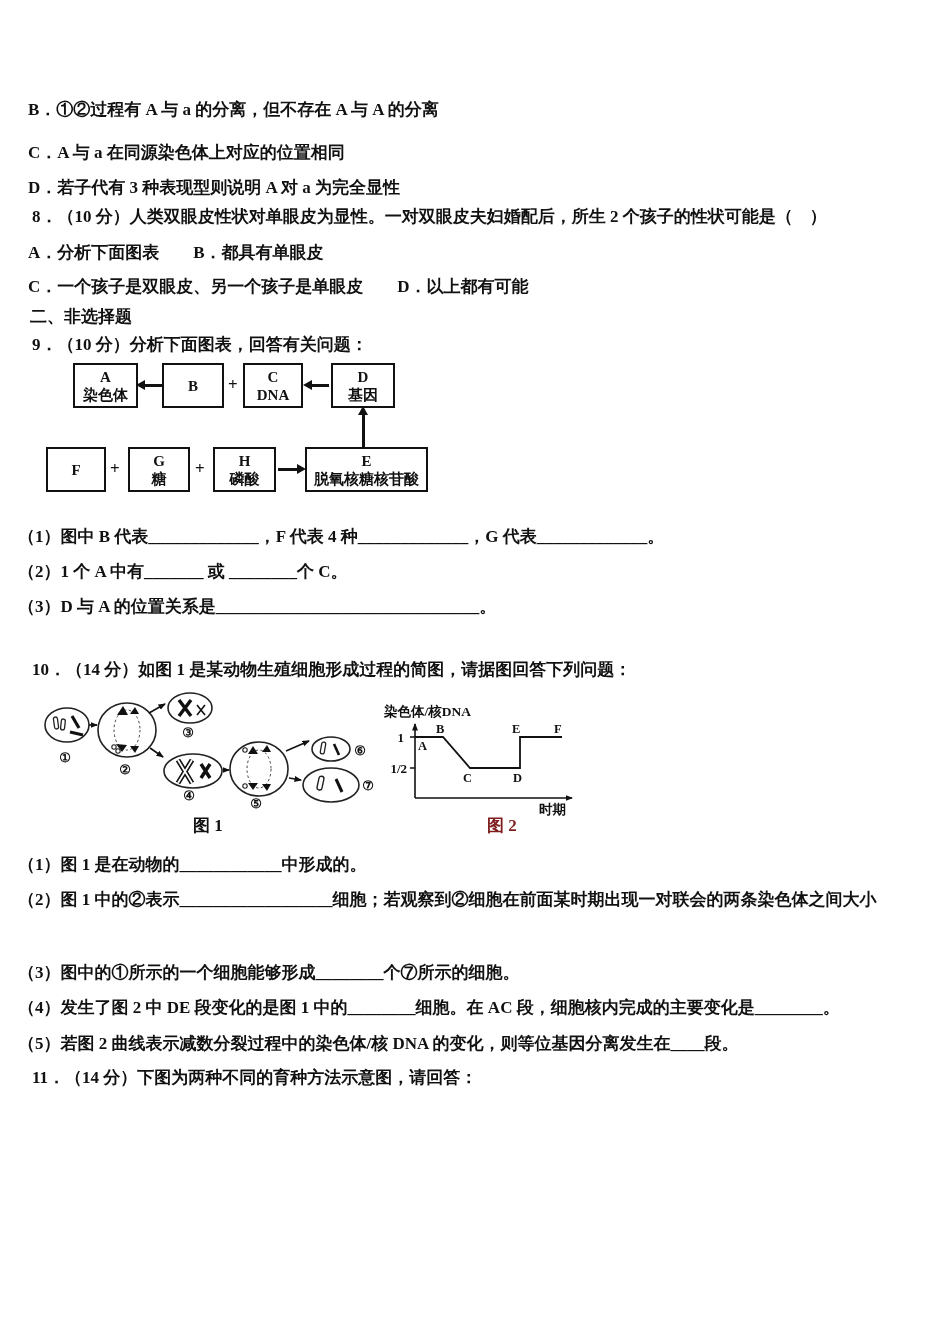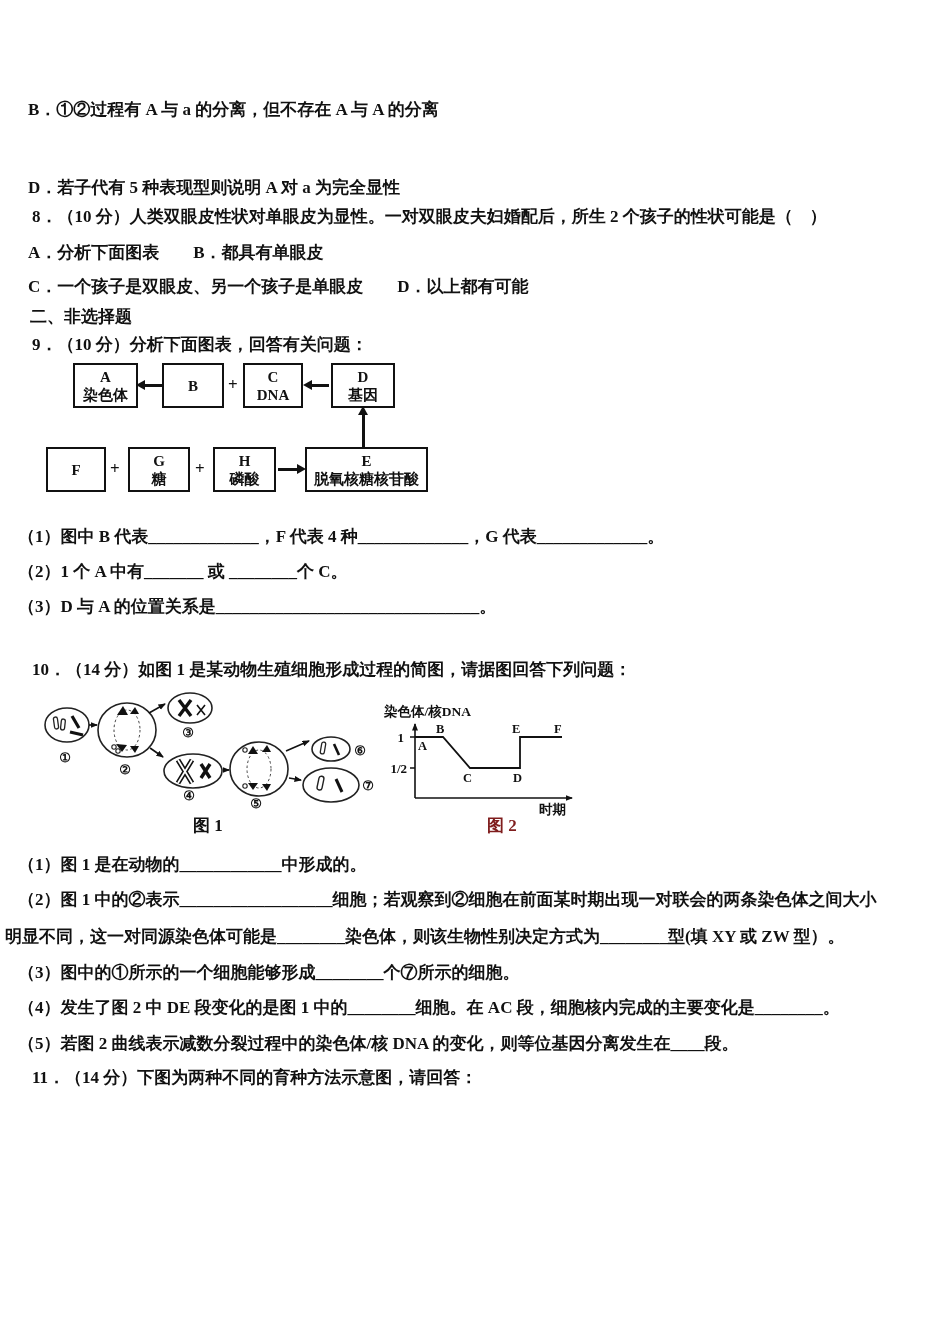--- a/index.html
+++ b/index.html
@@ -23,21 +23,22 @@
   svg{font-family:"Liberation Serif","DejaVu Serif",serif;}
   .figlab{font-size:13px;font-weight:bold;fill:#111;}
   .axlab{font-weight:bold;fill:#111;}
 </style>
 </head>
 <body>
 
 <div class="page">
 
   <div class="line b" style="left:28px;top:99px"><span>B．</span><span>①②过程有 A 与 a 的分离，但不存在 A 与 A 的分离</span></div>
-  <div class="line b" style="left:28px;top:177px"><span>D．</span><span>若子代有 5 种表现型则说明 A 对 a 为完全显性</span></div>
+  <div class="line b" style="left:28px;top:142px"><span>C．</span><span>A 与 a 在同源染色体上对应的位置相同</span></div>
+  <div class="line b" style="left:28px;top:177px"><span>D．</span><span>若子代有 3 种表现型则说明 A 对 a 为完全显性</span></div>
 
   <div class="line" style="left:32px;top:206px"><span class="num">8．（10 分）</span><span class="b">人类双眼皮性状对单眼皮为显性。一对双眼皮夫妇婚配后，所生 2 个孩子的性状可能是（　）</span></div>
   <div class="line b" style="left:28px;top:242px"><span>A．分析下面图表　　B．都具有单眼皮</span></div>
   <div class="line b" style="left:28px;top:276px"><span>C．一个孩子是双眼皮、另一个孩子是单眼皮　　D．以上都有可能</span></div>
 
   <div class="line b" style="left:30px;top:306px"><span>二、非选择题</span></div>
 
   <div class="line" style="left:32px;top:334px"><span class="num">9．（10 分）</span><span class="b">分析下面图表，回答有关问题：</span></div>
 
   <div class="qd">
@@ -190,20 +191,19 @@
       <text x="137" y="84">D</text>
       <text x="136" y="35">E</text>
       <text x="178" y="35">F</text>
     </g>
     <text x="163" y="116" class="axlab" font-size="13.5">时期</text>
   </svg>
   <div class="cap" style="left:487px;top:814px;color:#7f1d1d">图 2</div>
 
   <div class="line sub" style="left:18px;top:854px"><span>（1）图 1 是在动物的____________中形成的。</span></div>
   <div class="line sub" style="left:18px;top:889px"><span>（2）图 1 中的②表示__________________细胞；若观察到②细胞在前面某时期出现一对联会的两条染色体之间大小</span></div>
-  <div class="line sub" style="left:5px;top:926px"><span>明显不同，这一对同源染色体可能是________染色体，则该生物性别决定方式为________型(填 XY 或 ZW 型）。</span></div>
   <div class="line sub" style="left:18px;top:962px"><span>（3）图中的①所示的一个细胞能够形成________个⑦所示的细胞。</span></div>
   <div class="line sub" style="left:18px;top:997px"><span>（4）发生了图 2 中 DE 段变化的是图 1 中的________细胞。在 AC 段，细胞核内完成的主要变化是________。</span></div>
   <div class="line sub" style="left:18px;top:1033px"><span>（5）若图 2 曲线表示减数分裂过程中的染色体/核 DNA 的变化，则等位基因分离发生在____段。</span></div>
 
   <div class="line" style="left:32px;top:1067px"><span class="num">11．（14 分）</span><span class="b">下图为两种不同的育种方法示意图，请回答：</span></div>
 
 </div>
 
 </body></html>

